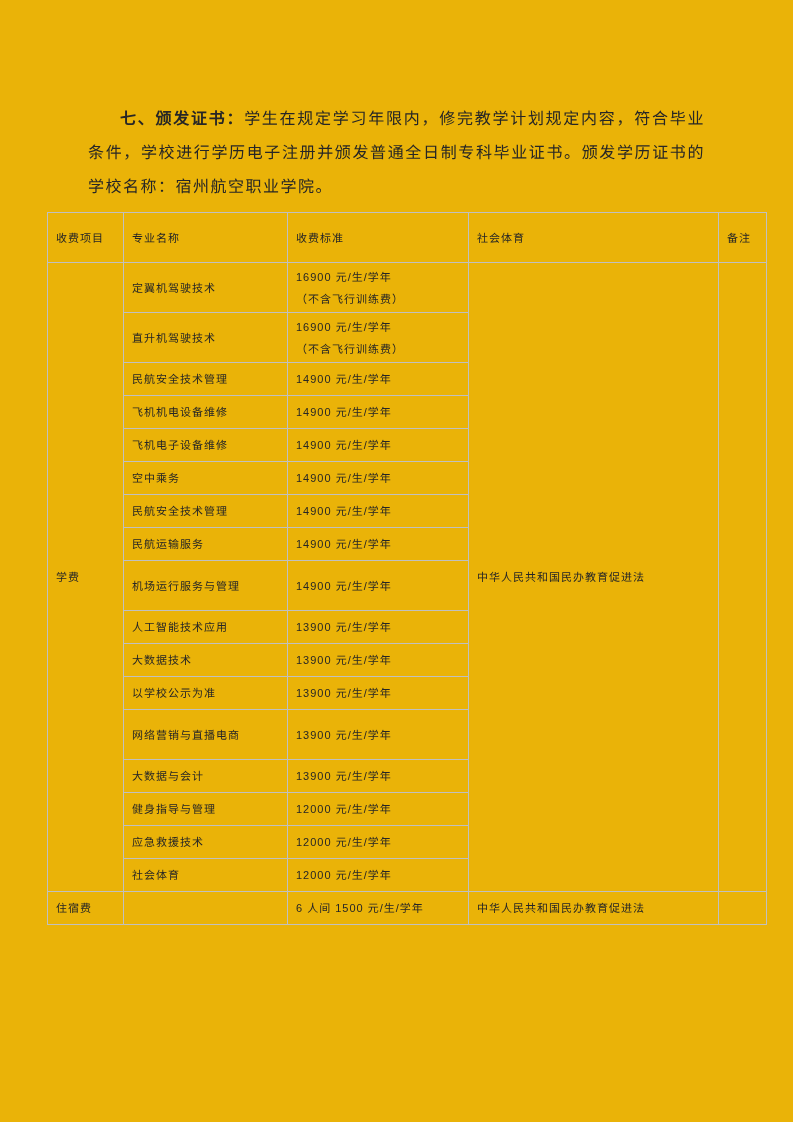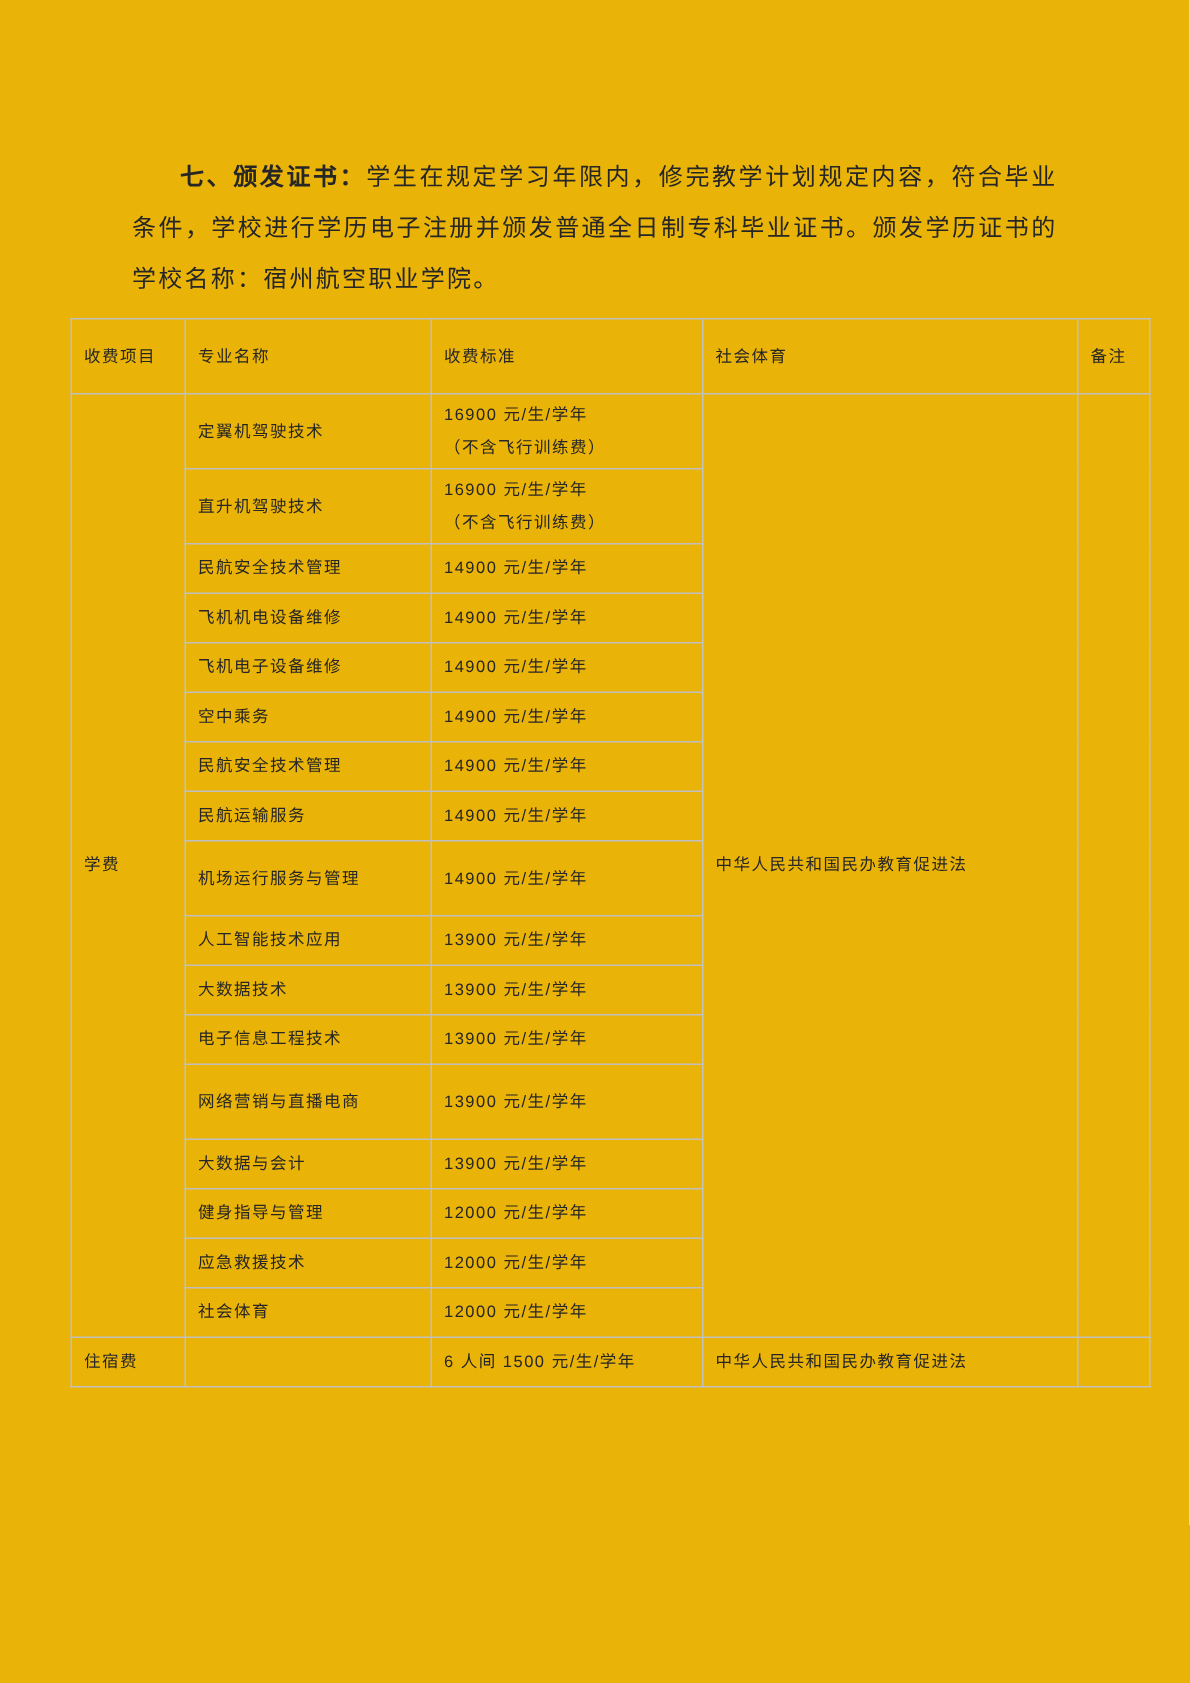--- a/index.html
+++ b/index.html
@@ -139,21 +139,21 @@
       <td>人工智能技术应用</td>
       <td><span>13900 元/生/学年</span></td>
     </tr>
 
     <tr class="s">
       <td>大数据技术</td>
       <td><span>13900 元/生/学年</span></td>
     </tr>
 
     <tr class="s">
-      <td>电子信息工程技术</td>
+      <td>以学校公示为准</td>
       <td><span>13900 元/生/学年</span></td>
     </tr>
 
     <tr class="d">
       <td>网络营销与直播电商</td>
       <td><span>13900 元/生/学年</span></td>
     </tr>
 
     <tr class="s">
       <td>大数据与会计</td>

